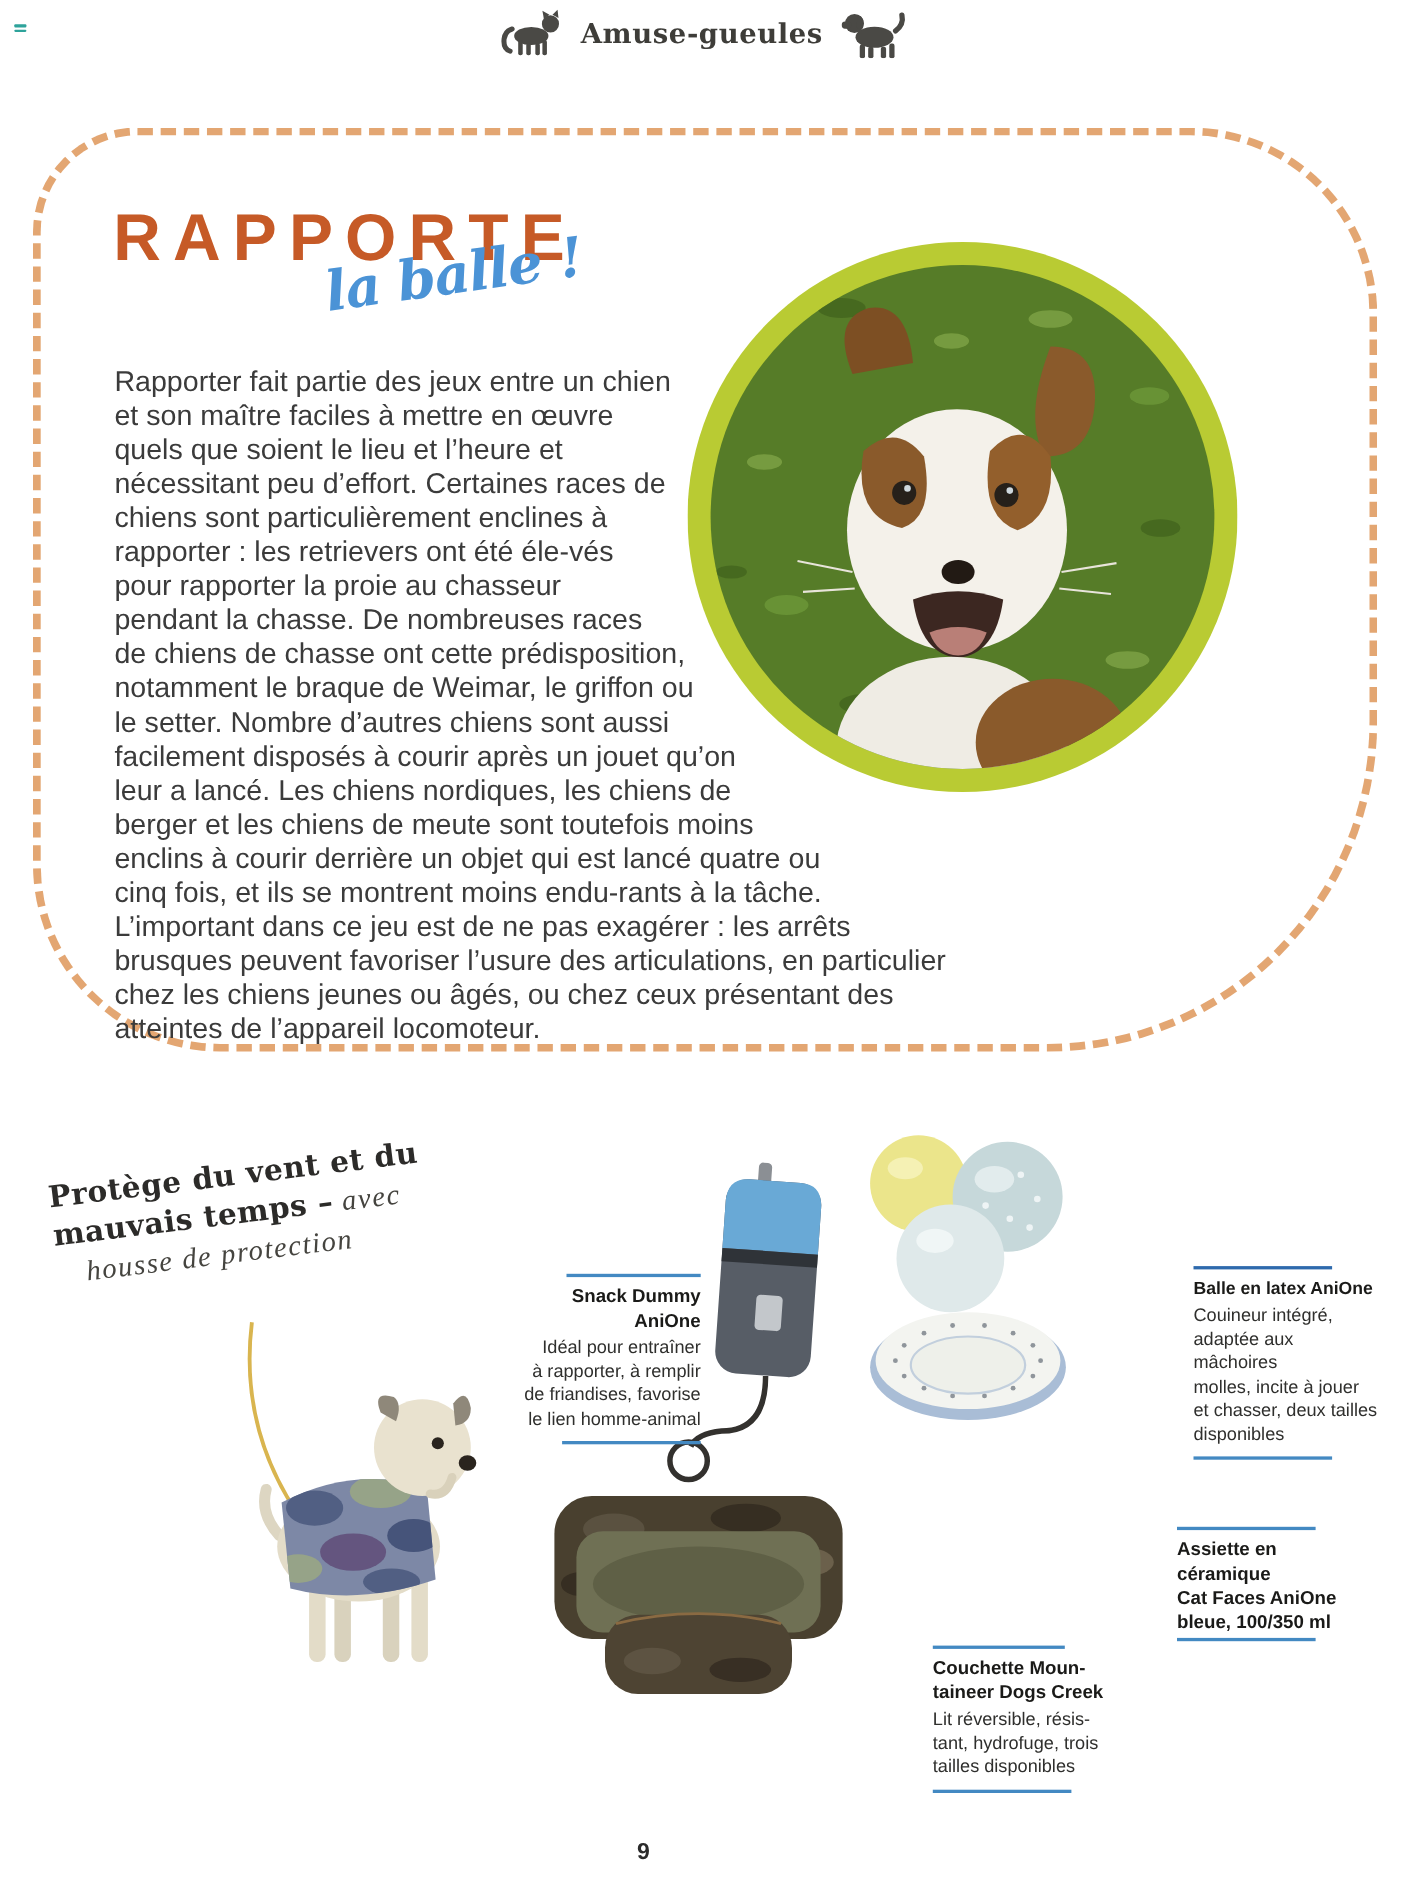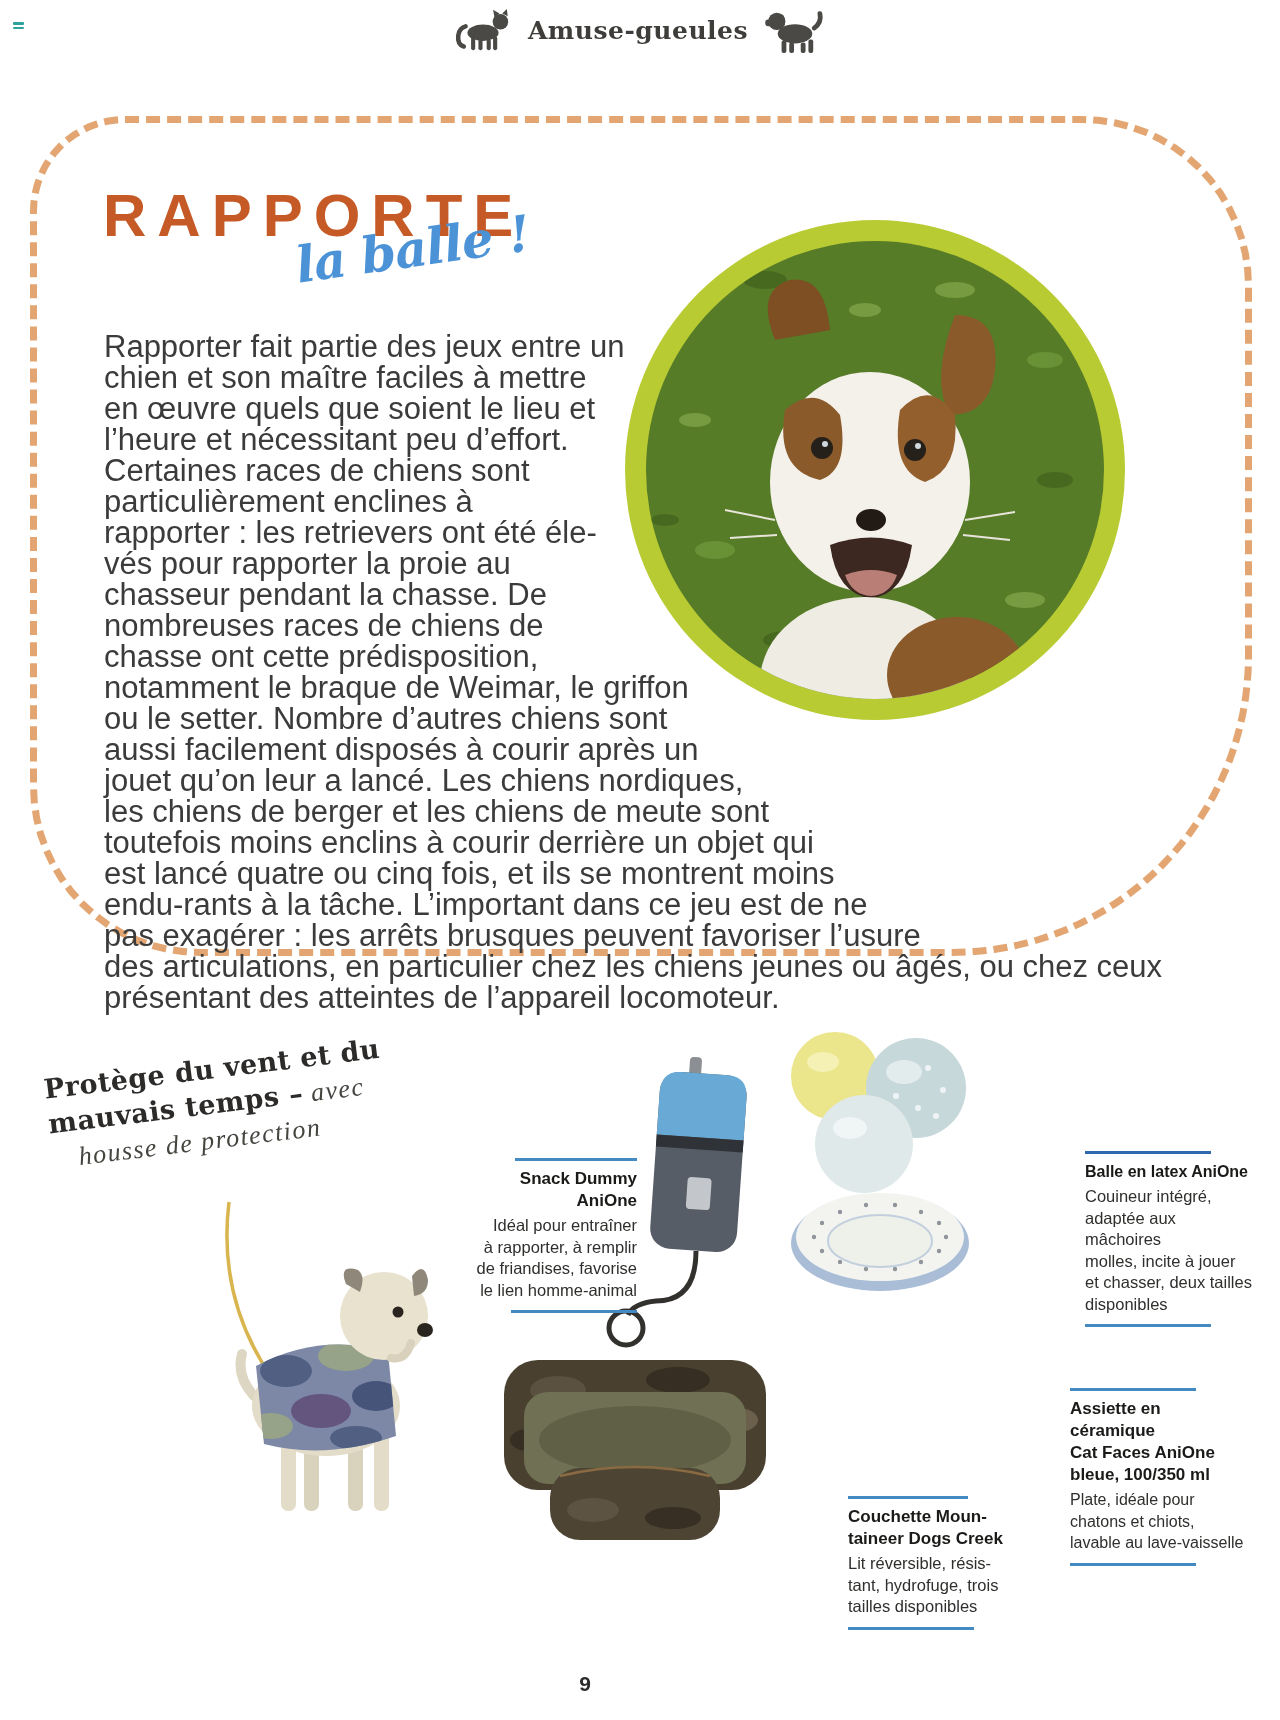--- a/index.html
+++ b/index.html
@@ -16,21 +16,21 @@
 
   
   .frame{left:30px;top:116px;width:1222px;height:840px;box-sizing:border-box;
          border:7px dashed #e3a672;border-radius:95px 170px 300px 170px;}
 
   
   .article-title{left:103px;top:186px;font-family:Liberation Sans, sans-serif;font-weight:bold;font-size:60px;
                  color:#c65a27;letter-spacing:11px;line-height:1;}
   .article-subtitle{left:296px;top:236px;font-family:"DejaVu Serif",serif;font-weight:bold;font-style:italic;
                     font-size:50px;color:#4b93d6;letter-spacing:-1px;transform:rotate(-8deg);transform-origin:0 50%;}
-  .article-body{left:104px;top:331px;width:1117px;font-size:31px;line-height:31px;color:#3b3b3b;}
+  .article-body{left:104px;top:331px;width:1117px;font-size:26px;line-height:31px;color:#3b3b3b;}
   .wrap-circle{float:right;width:620px;height:400px;shape-outside:circle(250px at 274px 139px);shape-margin:20px;}
   .wrap-diag{float:right;clear:right;width:500px;height:205px;
              shape-outside:polygon(9% 0,100% 0,100% 100%,46% 100%);shape-margin:6px;}
   .dog-circle{left:625px;top:220px;width:500px;height:500px;}
 
   
   .callout{left:42px;top:1072px;width:360px;transform:rotate(-7deg);transform-origin:0 0;}
   .callout .b{font-family:"DejaVu Serif",serif;font-weight:bold;font-size:27px;line-height:35px;color:#2c2b29;letter-spacing:.5px;}
   .callout .l{font-family:"Liberation Serif",serif;font-style:italic;font-size:26px;line-height:35px;color:#45443f;letter-spacing:1.5px;}
   .callout .ind{padding-left:26px;}
@@ -270,21 +270,18 @@
 tant, hydrofuge, trois
 tailles disponibles</p>
     <div class="rule"></div>
   </div>
 
   <div class="product" style="left:1070px;top:1388px;width:180px;">
     <div class="rule"></div>
     <h3 class="pre">Assiette en céramique
 Cat Faces AniOne
 bleue, 100/350 ml</h3>
-    <p class="pre" style="font-size:16px;">Plate, idéale pour
-chatons et chiots,
-lavable au lave-vaisselle</p>
     <div class="rule"></div>
   </div>
 
   <div class="abs pageno">9</div>
 
 </div>
 
 </body></html>

